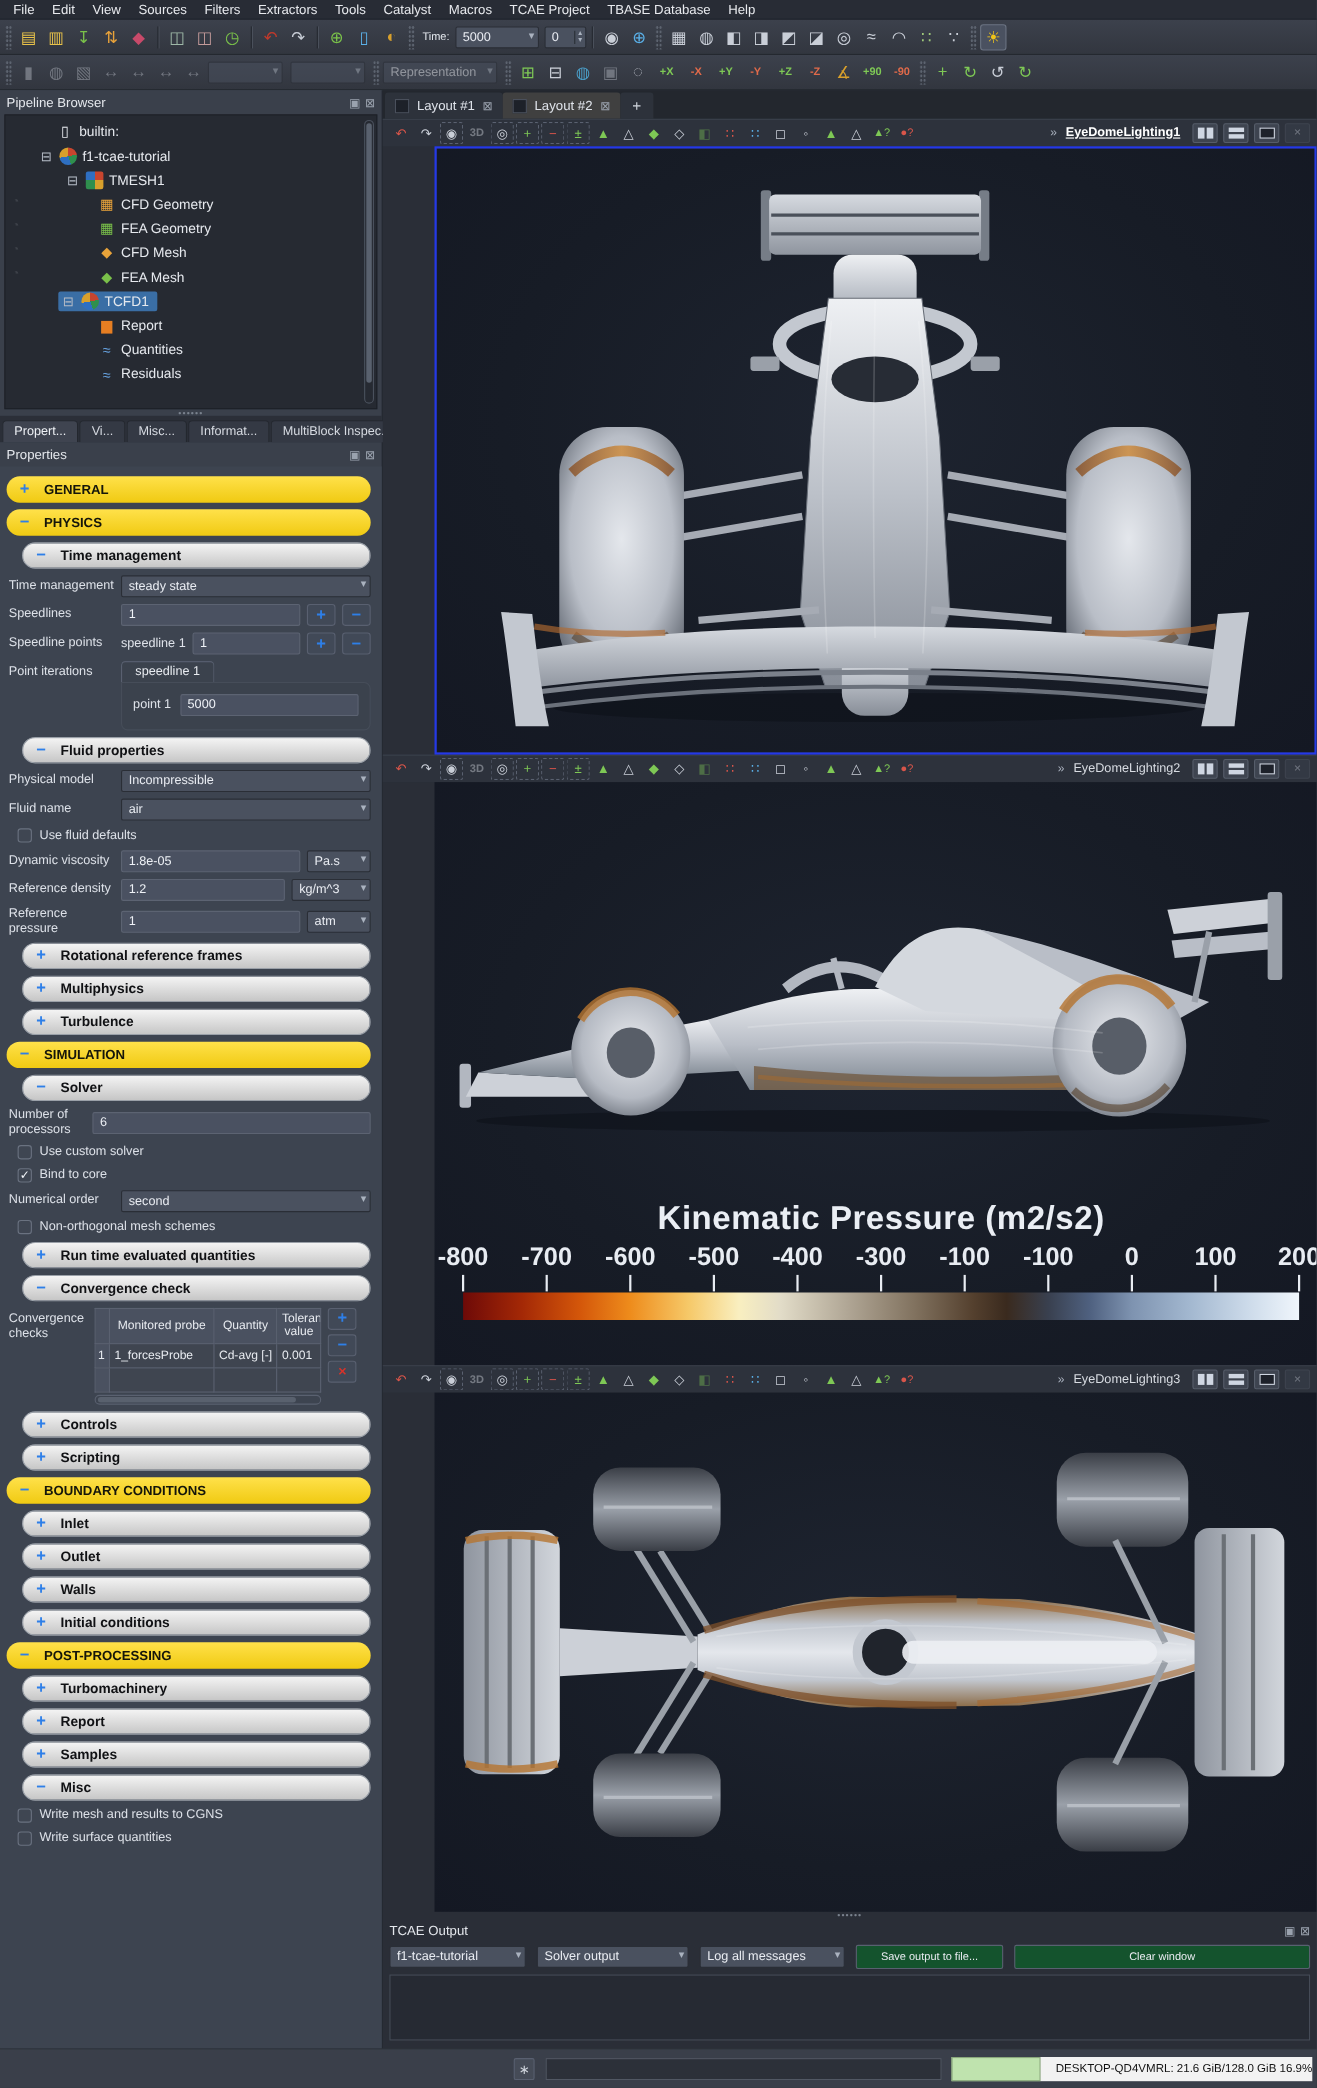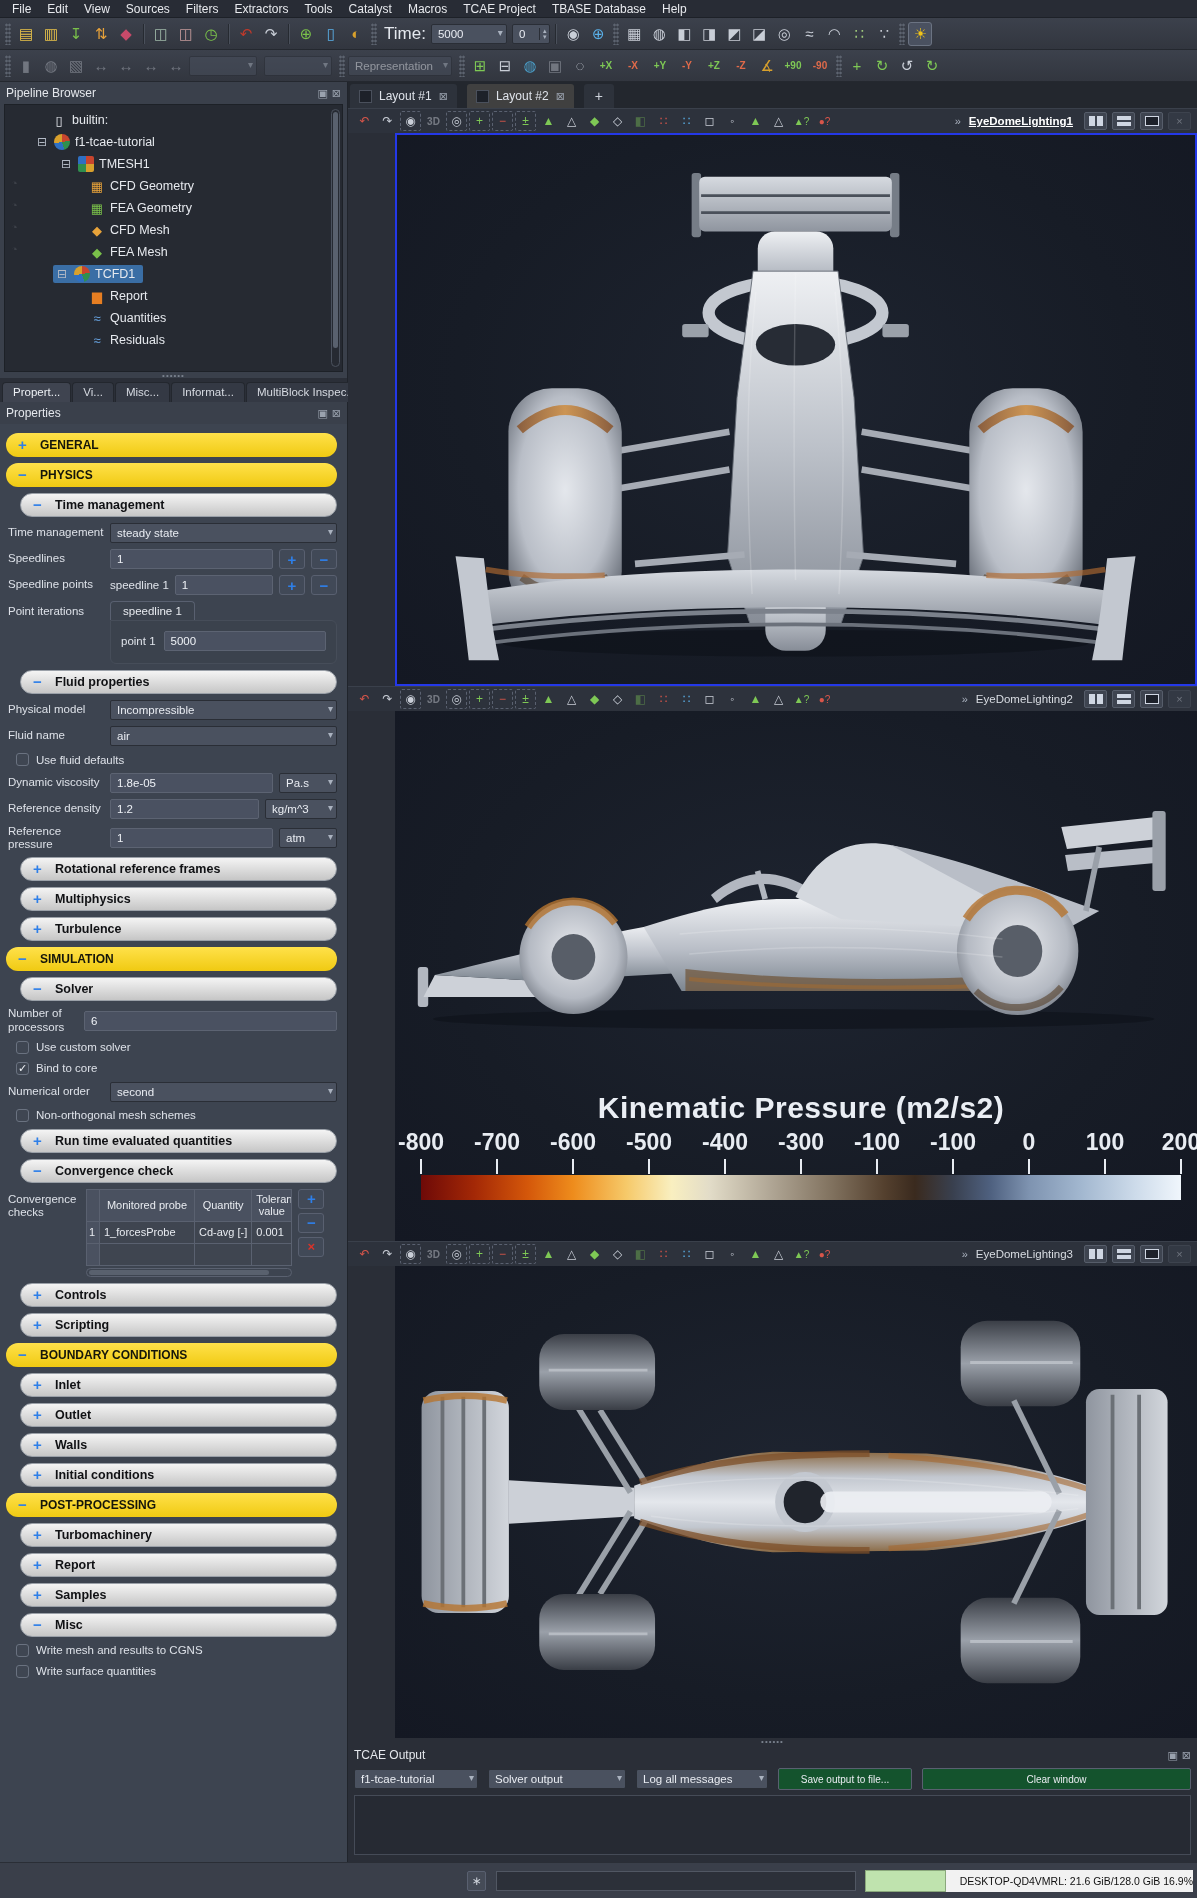--- a/index.html
+++ b/index.html
@@ -115,21 +115,21 @@
                height:22px; white-space:nowrap; overflow:hidden; }
   .ctable .idx { background:#4a5160; width:13px; padding:3px 2px; }
   .hscroll { height:9px; border:1px solid #5a6170; border-radius:5px; margin-top:2px;
              position:relative; }
   .hscroll .thumb { position:absolute; top:1px; bottom:1px; left:2px; width:88%;
                     background:#59616e; border-radius:4px; }
   .delbtn { color:#d8332a !important; font-size:13px !important; }
 
   
   .laytabs { height:26px; background:#23272e; display:flex; align-items:flex-end;
-             gap:10px; padding:0 2px 0; }
+             gap:0; padding:0 2px 0; }
   .laytab { display:flex; align-items:center; gap:7px; padding:0 9px; height:24px;
             background:#2d323b; border-radius:3px 3px 0 0; font-size:12px; color:#dfe3ea; }
   .laytab.active { background:#404040; }
   .laytab .sq { width:13px; height:13px; background:#1d2129; border:1px solid #4a505c; }
   .laytab .x { color:#9aa2ae; font-size:11px; }
   .laytab.plus { width:30px; justify-content:center; font-size:14px; color:#cfd4dc; }
 
   .vhead { height:25px; background:#2d323c; display:flex; align-items:center; gap:2px;
            padding:0 6px; border-top:1px solid #3a404b; }
   .vicon { width:21px; height:20px; display:flex; align-items:center; justify-content:center;
@@ -218,21 +218,21 @@
   <span class="tbtn" style="color:#c39a9a">◫</span>
   <span class="tbtn" style="color:#7ac14a">◷</span>
   <span class="sep"></span>
   <span class="tbtn" style="color:#c0392b">↶</span>
   <span class="tbtn">↷</span>
   <span class="sep"></span>
   <span class="tbtn" style="color:#7ac14a">⊕</span>
   <span class="tbtn" style="color:#5ab0e8">▯</span>
   <span class="tbtn" style="color:#d8a02c">◐</span>
   <span class="grip"></span>
-  <span style="font-size:17px;color:#e4e8ee;margin:6px 4px">Time:</span>
+  <span style="font-size:10px;color:#e4e8ee;margin:6px 4px">Time:</span>
   <span class="combo" style="width:76px">
     <span>5000</span>
       <span class="arr">▾</span>
   </span>
   <span class="spin" style="margin-left:4px">
     <span class="val">0</span>
     <span class="ud">
         <span>▴</span>
         <span>▾</span>
       </span>

